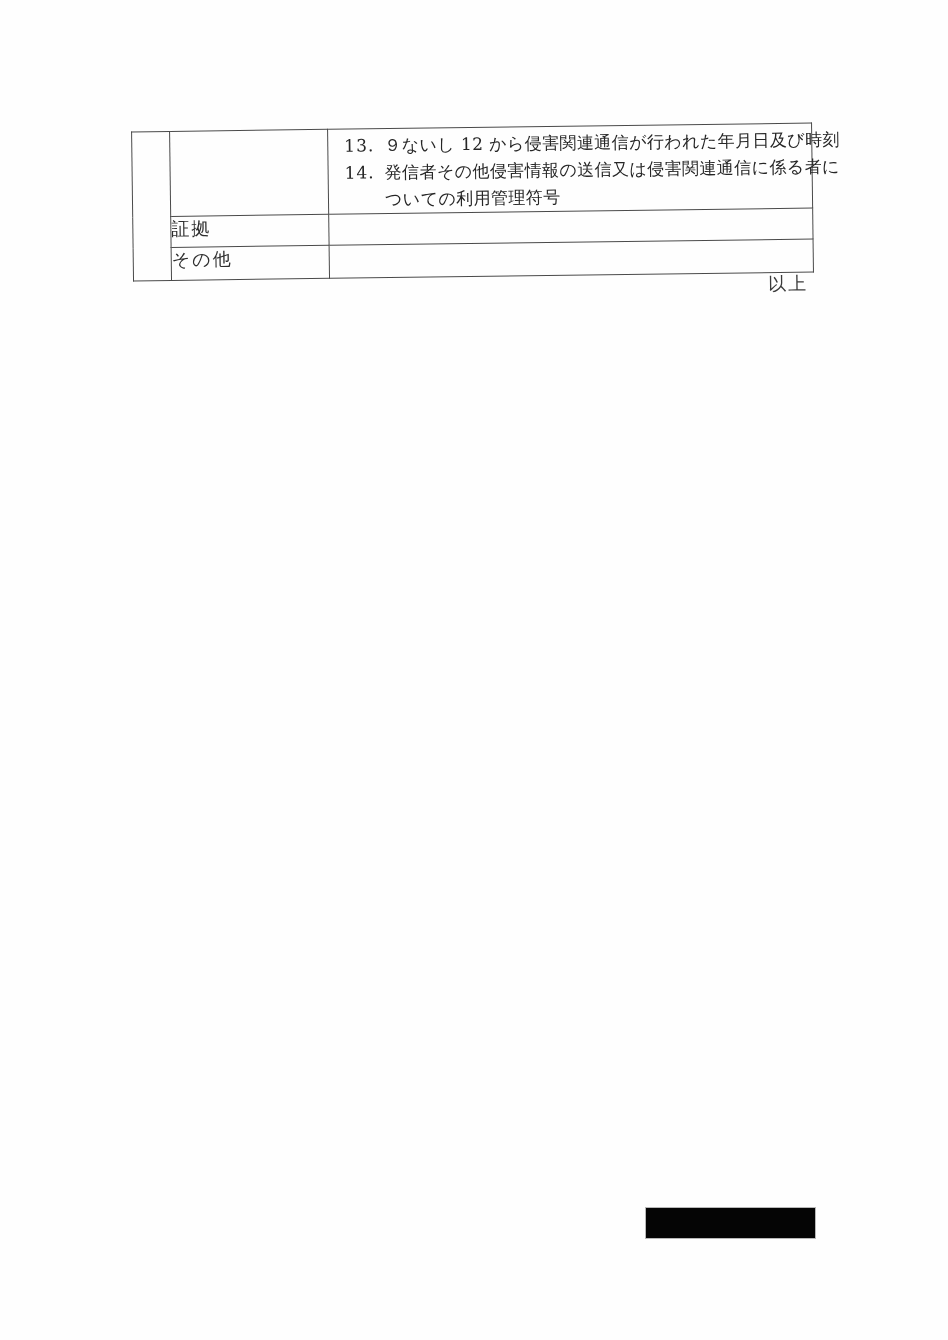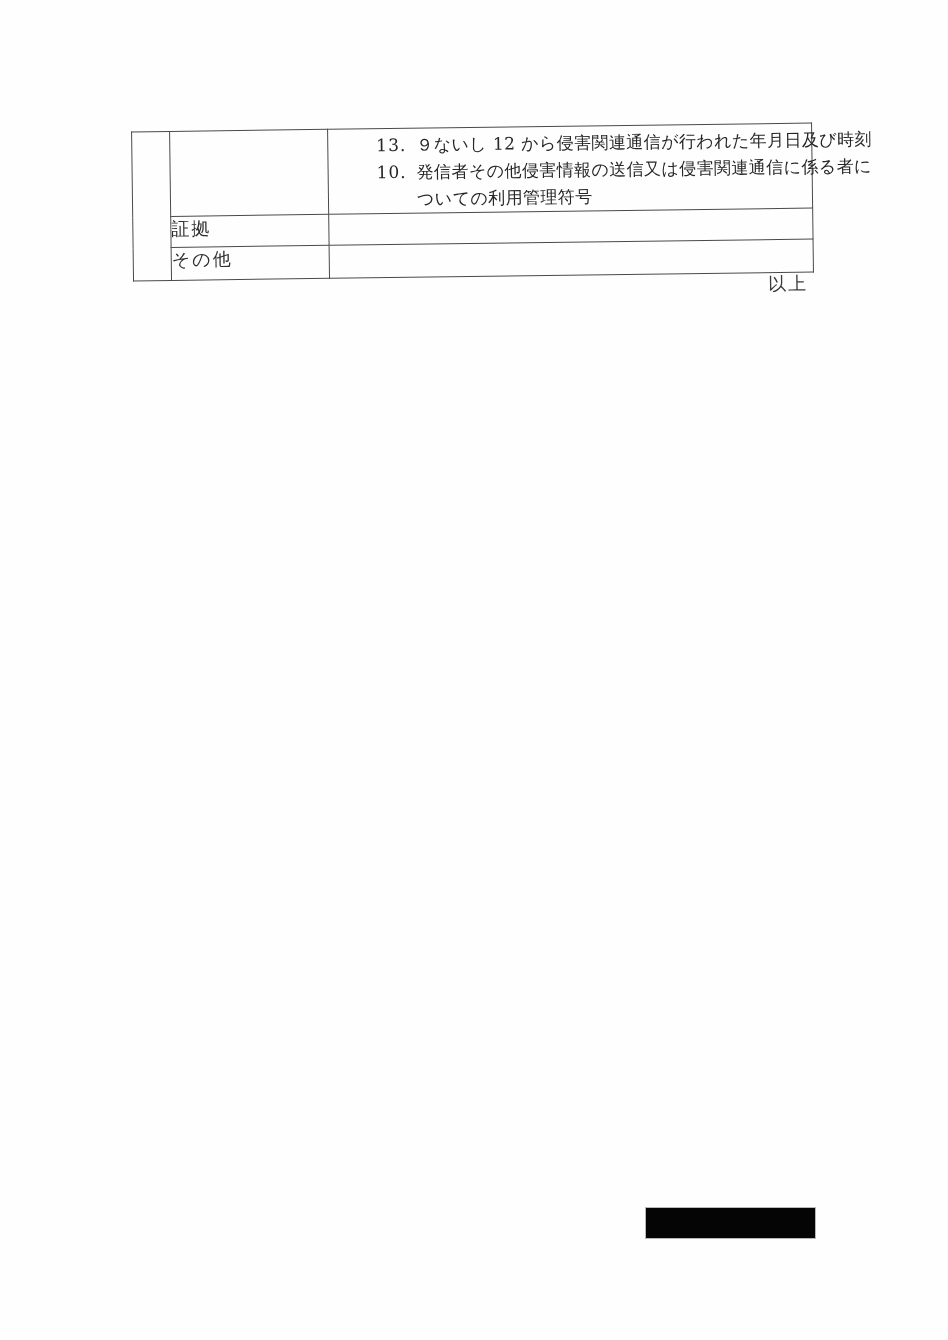--- a/index.html
+++ b/index.html
@@ -60,21 +60,20 @@
     align-items: flex-start;
     font-size: 17px;
     line-height: 27px;
     color: #262626;
   }
   .item:first-child { margin-top: 3px; }
   .item .num {
     flex: 0 0 40px;
     padding-left: 16px;
     letter-spacing: 1px;
-    margin-left: 32px;
   }
   .item .lines { flex: 1 1 auto; }
   .item .line {
     display: block;
     white-space: nowrap;
     letter-spacing: 0.4px;
   }
   .closing {
     position: absolute;
     left: 132px;
@@ -108,21 +107,21 @@
         <td class="c-outer" rowspan="3"></td>
         <td class="c-label"></td>
         <td class="c-content">
           <div class="item">
             <span class="num">13.</span>
             <span class="lines">
               <span class="line">９ないし 12 から侵害関連通信が行われた年月日及び時刻</span>
             </span>
           </div>
           <div class="item">
-            <span class="num">10.</span>
+            <span class="num">14.</span>
             <span class="lines">
               <span class="line">発信者その他侵害情報の送信又は侵害関連通信に係る者に</span>
               <span class="line">ついての利用管理符号</span>
             </span>
           </div>
         </td>
       </tr>
       <tr class="r-small">
         <td class="c-label">証拠</td>
         <td class="c-content"></td>

